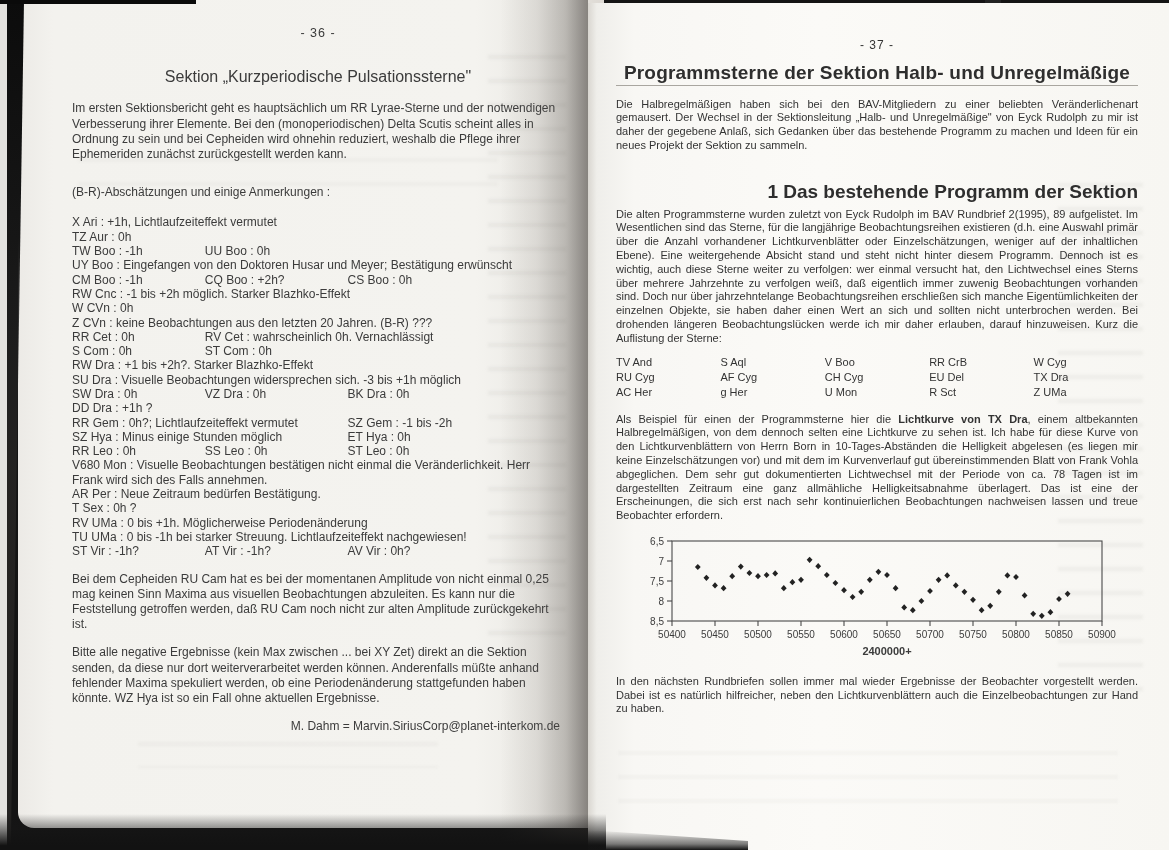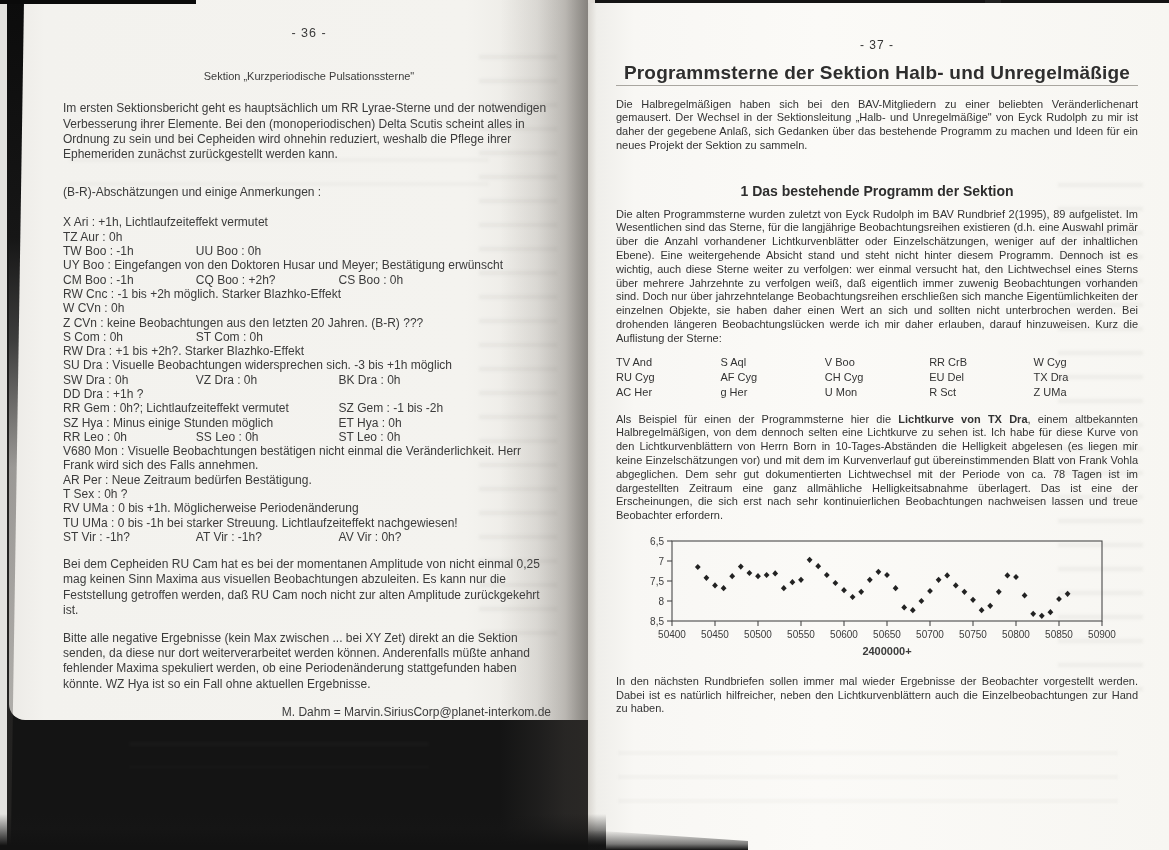--- a/index.html
+++ b/index.html
@@ -4,21 +4,21 @@
 <style>
   html,body{margin:0;padding:0;}
   body{
     width:1169px;height:850px;position:relative;overflow:hidden;
     background:#141414;
     font-family:"Liberation Sans", sans-serif;
   }
   
   .page{position:absolute;box-sizing:border-box;}
   .page-left{
-    left:9px;top:0;width:586px;height:720px;
+    left:18px;top:0;width:586px;height:828px;
     background:linear-gradient(90deg,#eceae6 0%,#f3f2ee 6%,#f4f3ef 78%,#e7e5e0 94%,#ddd9d3 100%);
     border-bottom-left-radius:16px;
   }
   .page-right{
     left:588px;top:3px;width:581px;height:847px;
     background:linear-gradient(90deg,#d9d6d0 0%,#efeeea 1.5%,#f8f7f4 8%,#fbfaf7 40%,#f7f6f2 100%);
   }
   .gutter-shadow{
     position:absolute;left:500px;top:0;width:88px;height:850px;z-index:4;pointer-events:none;
     background:linear-gradient(90deg,rgba(100,95,90,0) 0%,rgba(100,95,90,0.12) 42%,rgba(85,80,75,0.30) 74%,rgba(60,56,52,0.55) 100%);
@@ -42,38 +42,38 @@
   }
   
   .ghost{position:absolute;pointer-events:none;filter:blur(1.6px);opacity:.5;z-index:1;}
   .ghost-lines{background:repeating-linear-gradient(180deg,rgba(118,115,110,0.16) 0 4px,rgba(0,0,0,0) 4px 24px);}
   
   .lp-content{
     position:absolute;left:54px;top:0;width:492px;z-index:3;
     color:#3b3b3b;font-size:12px;line-height:15.2px;
   }
   .lp-pagenum{margin-top:26px;text-align:center;font-size:12.5px;letter-spacing:1px;}
-  .lp-title{margin-top:28px;text-align:center;font-size:11px;}
+  .lp-title{margin-top:28px;text-align:center;font-size:16px;}
   .lp-intro{margin-top:17px;}
   .lp-listhead{margin-top:23px;}
   .lp-list{margin-top:15px;line-height:14.3px;}
   .entry-row{position:relative;}
   .tab-cell{position:absolute;top:0;white-space:nowrap;}
   .lp-para{margin-top:13px;}
   .lp-signature{margin-top:13px;text-align:right;padding-right:4px;}
   
   .rp-content{
     position:absolute;left:28px;top:0;width:522px;z-index:3;
     color:#333;font-size:11px;line-height:13.8px;text-align:justify;
   }
   .rp-pagenum{margin-top:36px;text-align:center;font-size:12px;letter-spacing:1px;}
   .rp-title{margin-top:13px;text-align:center;font-size:19px;font-weight:bold;letter-spacing:.2px;color:#2e2e2e;text-align:center;}
   .rp-rule{margin-top:5px;height:1px;background:#a9a6a0;}
   .rp-intro{margin-top:12px;}
-  .rp-h2{margin-top:32px;font-size:14px;font-weight:bold;text-align:center;color:#2e2e2e;}
+  .rp-h2{margin-top:32px;font-size:19px;font-weight:bold;text-align:right;color:#2e2e2e;}
   .rp-body{margin-top:9px;}
   .star-table{margin-top:9px;line-height:15px;text-align:left;}
   .star-row{display:flex;}
   .star-cell{width:20%;}
   .rp-example{margin-top:13px;}
   .chart-wrap{margin-top:10px;margin-left:8px;}
   svg text{font-family:"Liberation Sans",sans-serif;fill:#3c3c3c;}
   .rp-closing{margin-top:8px;}
 </style>
 </head>
@@ -91,20 +91,21 @@
     <div class="lp-listhead">(B-R)-Abschätzungen und einige Anmerkungen :</div>
     <div class="lp-list">
         <div class="entry-row"><span>X Ari : +1h, Lichtlaufzeiteffekt vermutet</span></div>
         <div class="entry-row"><span>TZ Aur : 0h</span></div>
         <div class="entry-row"><span>TW Boo : -1h</span><span class="tab-cell" style="left: 27%;">UU Boo : 0h</span></div>
         <div class="entry-row"><span>UY Boo : Eingefangen von den Doktoren Husar und Meyer; Bestätigung erwünscht</span></div>
         <div class="entry-row"><span>CM Boo : -1h</span><span class="tab-cell" style="left: 27%;">CQ Boo : +2h?</span><span class="tab-cell" style="left: 56%;">CS Boo : 0h</span></div>
         <div class="entry-row"><span>RW Cnc : -1 bis +2h möglich. Starker Blazhko-Effekt</span></div>
         <div class="entry-row"><span>W CVn : 0h</span></div>
         <div class="entry-row"><span>Z CVn : keine Beobachtungen aus den letzten 20 Jahren. (B-R) ???</span></div>
+        <div class="entry-row"><span>RR Cet : 0h</span><span class="tab-cell" style="left: 27%;">RV Cet : wahrscheinlich 0h. Vernachlässigt</span></div>
         <div class="entry-row"><span>S Com : 0h</span><span class="tab-cell" style="left: 27%;">ST Com : 0h</span></div>
         <div class="entry-row"><span>RW Dra : +1 bis +2h?. Starker Blazhko-Effekt</span></div>
         <div class="entry-row"><span>SU Dra : Visuelle Beobachtungen widersprechen sich. -3 bis +1h möglich</span></div>
         <div class="entry-row"><span>SW Dra : 0h</span><span class="tab-cell" style="left: 27%;">VZ Dra : 0h</span><span class="tab-cell" style="left: 56%;">BK Dra : 0h</span></div>
         <div class="entry-row"><span>DD Dra : +1h ?</span></div>
         <div class="entry-row"><span>RR Gem : 0h?; Lichtlaufzeiteffekt vermutet</span><span class="tab-cell" style="left: 56%;">SZ Gem : -1 bis -2h</span></div>
         <div class="entry-row"><span>SZ Hya : Minus einige Stunden möglich</span><span class="tab-cell" style="left: 56%;">ET Hya : 0h</span></div>
         <div class="entry-row"><span>RR Leo : 0h</span><span class="tab-cell" style="left: 27%;">SS Leo : 0h</span><span class="tab-cell" style="left: 56%;">ST Leo : 0h</span></div>
         <div class="entry-row"><span>V680 Mon : Visuelle Beobachtungen bestätigen nicht einmal die Veränderlichkeit. Herr Frank wird sich des Falls annehmen.</span></div>
         <div class="entry-row"><span>AR Per : Neue Zeitraum bedürfen Bestätigung.</span></div>

